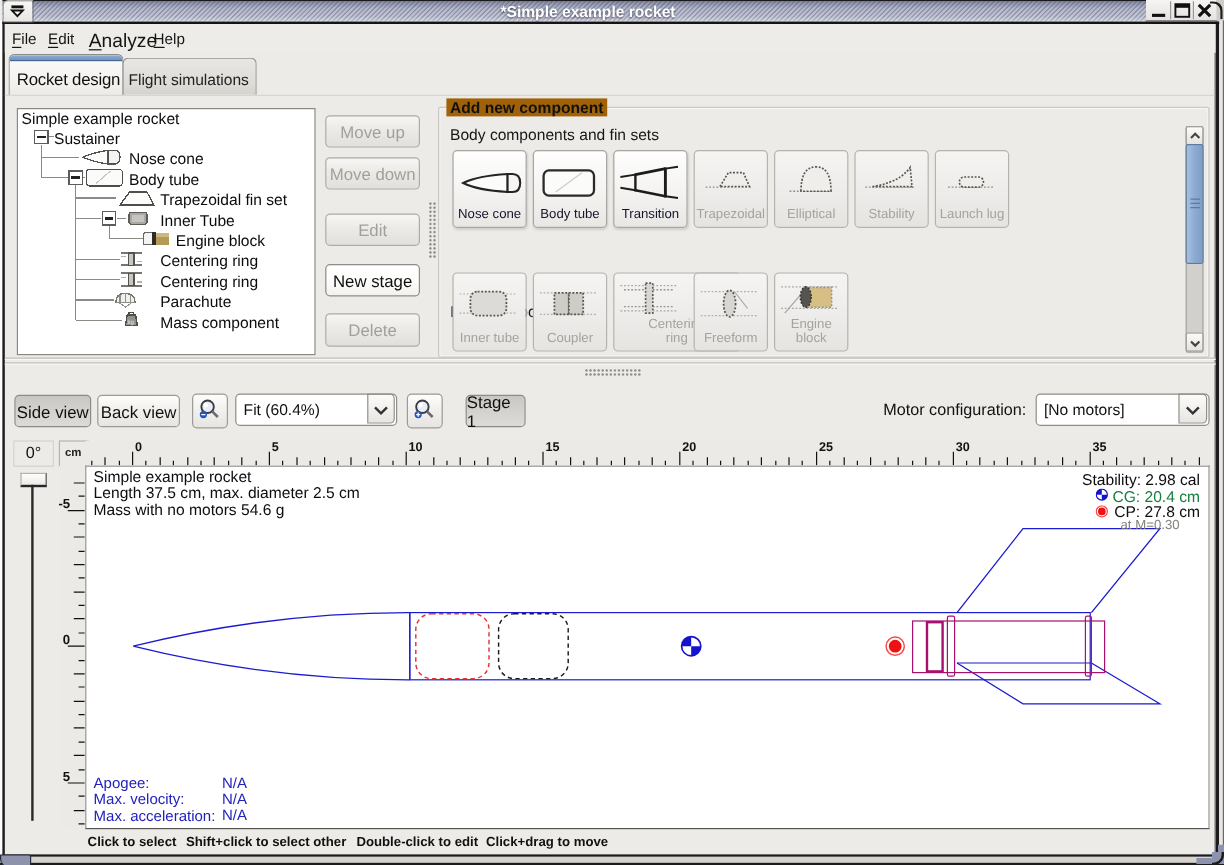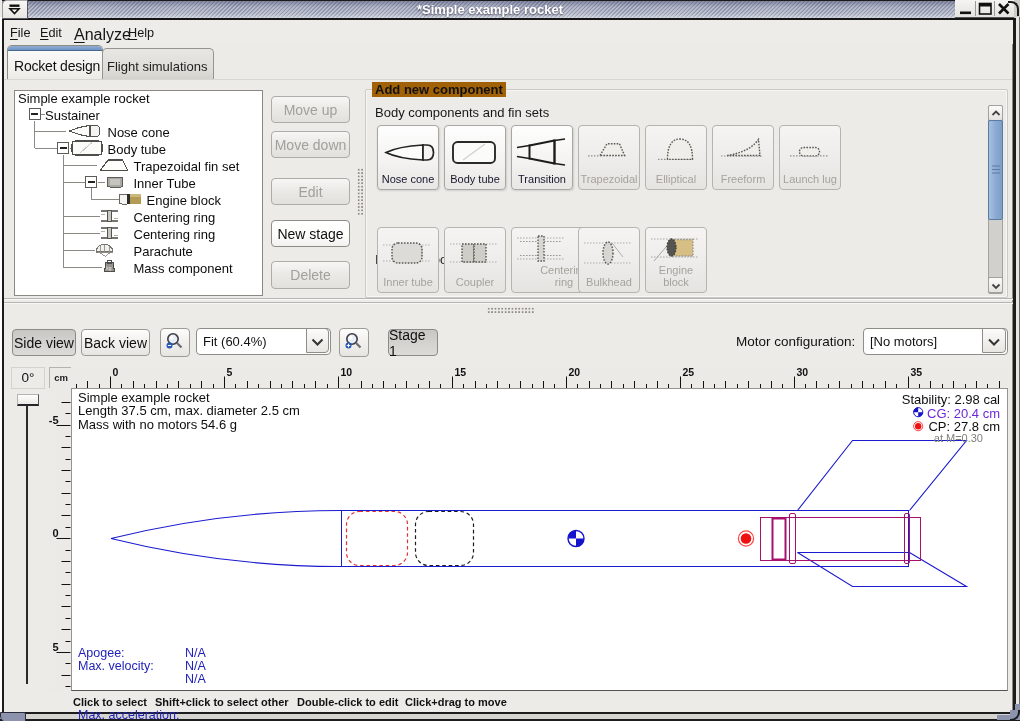--- a/index.html
+++ b/index.html
@@ -176,21 +176,21 @@
 </svg>
   </div>
 <div class="cbtn dis" style="left:645px;top:125px;">
 <div class="lbl">Elliptical</div>
 <svg width="58" height="44" style="position:absolute;left:0;top:3px;">
 <path d="M12 30.4 L47 30.4" stroke="#908e88" stroke-width="1.1" stroke-dasharray="1.5,1.5"></path>
 <path d="M21.5 30.4 Q21.5 10 34 10 Q46.5 10 46.5 30.4 Z" fill="#efeeea" stroke="#5a5852" stroke-width="1.4" stroke-dasharray="1.6,1.3"></path>
 </svg>
   </div>
 <div class="cbtn dis" style="left:712px;top:125px;">
-<div class="lbl">Freeform</div>
+<div class="lbl">Stability</div>
 <svg width="58" height="44" style="position:absolute;left:0;top:3px;">
 <path d="M8 27 L50 27" stroke="#908e88" stroke-width="1.1" stroke-dasharray="1.5,1.5"></path>
 <path d="M14 26.5 Q28 24.5 38 18 Q43 14 45.5 10.5 L47 26.5 Z" fill="#efeeea" stroke="#5a5852" stroke-width="1.4" stroke-dasharray="1.6,1.3"></path>
 </svg>
   </div>
 <div class="cbtn dis" style="left:779px;top:125px;">
 <div class="lbl">Launch lug</div>
 <svg width="58" height="44" style="position:absolute;left:0;top:3px;">
 <path d="M10 26.9 L48 26.9" stroke="#908e88" stroke-width="1.1" stroke-dasharray="1.5,1.5"></path>
 <rect x="19.5" y="18.5" width="20" height="8.4" rx="4" fill="#efeeea" stroke="#5a5852" stroke-width="1.4" stroke-dasharray="1.6,1.3"></rect>
@@ -213,21 +213,21 @@
   </div>
 <div class="cbtn dis" style="left:511px;top:227px;height:64px;padding-left:44px;">
 <div class="lbl">Centering<br>ring</div>
 <svg width="58" height="44" style="position:absolute;left:0;top:3px;">
 <path d="M5 7 L53 7 M5 28 L53 28" stroke="#a8a6a1" stroke-width="1" stroke-dasharray="1.5,1.5"></path>
 <path d="M8 10.5 L50 10.5 M8 24.5 L50 24.5" stroke="#999792" stroke-width="1.2" stroke-dasharray="1.6,1.4"></path>
 <rect x="26" y="5" width="6" height="25" fill="#d8d6d2" stroke="#5a5852" stroke-width="1.4" stroke-dasharray="1.6,1.4"></rect>
 </svg>
   </div>
 <div class="cbtn dis" style="left:578px;top:227px;height:64px;">
-<div class="lbl">Bulkhead</div>
+<div class="lbl">Freeform</div>
 <svg width="58" height="44" style="position:absolute;left:0;top:3px;">
 <path d="M5 12 L53 12 M5 32 L53 32" stroke="#b0aea9" stroke-width="1" stroke-dasharray="1.5,1.5"></path>
 <ellipse cx="29" cy="22" rx="5" ry="11" fill="#d8d6d2" stroke="#5a5852" stroke-width="1.5" stroke-dasharray="1.6,1.4"></ellipse>
 <path d="M33 12 L44 26" stroke="#b0aea9" stroke-width="1"></path>
 </svg>
   </div>
 <div class="cbtn dis" style="left:645px;top:227px;height:64px;">
 <div class="lbl">Engine<br>block</div>
 <svg width="58" height="44" style="position:absolute;left:0;top:3px;">
 <path d="M5 8 L53 8 M5 26 L53 26" stroke="#a8a6a1" stroke-width="1" stroke-dasharray="1.5,1.5"></path>
@@ -434,33 +434,33 @@
 <path d="M576 538.5 L576 530.5 A8 8 0 0 0 568 538.5 Z" fill="#1414cc"></path>
 <path d="M576 538.5 L576 546.5 A8 8 0 0 0 584 538.5 Z" fill="#1414cc"></path>
     </g>
 <circle cx="746" cy="538.5" r="7.6" fill="none" stroke="#ff4444" stroke-width="1.2"></circle>
 <circle cx="746" cy="538.5" r="5.3" fill="#ee1111"></circle>
 </svg>
 <div class="abs" style="left:78px;top:391px;font-size:13px;color:#0e0e0e;line-height:13.4px;white-space:pre;">Simple example rocket
 Length 37.5 cm, max. diameter 2.5 cm
 Mass with no motors 54.6 g</div>
 <div class="abs" style="left:700px;top:392px;width:300px;text-align:right;font-size:13px;color:#0e0e0e;">Stability: 2.98 cal</div>
-<div class="abs" style="left:700px;top:405.6px;width:300px;text-align:right;font-size:13px;color:#6d28d9;">CG: 20.4 cm</div>
+<div class="abs" style="left:700px;top:405.6px;width:300px;text-align:right;font-size:13px;color:#15803d;">CG: 20.4 cm</div>
 <div class="abs" style="left:700px;top:419px;width:300px;text-align:right;font-size:13px;color:#0e0e0e;">CP: 27.8 cm</div>
 <div class="abs" style="left:700px;top:432.2px;width:283px;text-align:right;font-size:11px;color:#82807b;">at M=0.30</div>
 <svg class="abs" style="left:913px;top:407px;" width="11" height="11">
     <circle cx="5.2" cy="5.2" r="4.6" fill="#fff" stroke="#1414cc" stroke-width="1"></circle>
     <path d="M5.2 5.2 L5.2 0.6 A4.6 4.6 0 0 0 0.6 5.2 Z" fill="#1414cc"></path>
     <path d="M5.2 5.2 L5.2 9.8 A4.6 4.6 0 0 0 9.8 5.2 Z" fill="#1414cc"></path>
   </svg>
 <svg class="abs" style="left:913px;top:420.5px;" width="11" height="11">
     <circle cx="5.2" cy="5.2" r="4.6" fill="none" stroke="#ff4444" stroke-width="1"></circle>
     <circle cx="5.2" cy="5.2" r="3.2" fill="#ee1111"></circle>
   </svg>
 <div class="abs" style="left:78px;top:645.5px;font-size:12.5px;color:#2222bb;">Apogee:</div>
 <div class="abs" style="left:185px;top:645.5px;font-size:12.5px;color:#2222bb;">N/A</div>
 <div class="abs" style="left:78px;top:658.7px;font-size:12.5px;color:#2222bb;">Max. velocity:</div>
 <div class="abs" style="left:185px;top:658.7px;font-size:12.5px;color:#2222bb;">N/A</div>
-<div class="abs" style="left:78px;top:708px;font-size:12.5px;color:#2222bb;">Max. acceleration:</div>
+<div class="abs" style="left:78px;top:673px;font-size:12.5px;color:#2222bb;">Max. acceleration:</div>
 <div class="abs" style="left:185px;top:671.9px;font-size:12.5px;color:#2222bb;">N/A</div>
 <div class="abs" style="left:73px;top:695.5px;font-size:11px;font-weight:bold;color:#111;">Click to select</div>
 <div class="abs" style="left:155px;top:695.5px;font-size:11px;font-weight:bold;color:#111;">Shift+click to select other</div>
 <div class="abs" style="left:297px;top:695.5px;font-size:11px;font-weight:bold;color:#111;">Double-click to edit</div>
 <div class="abs" style="left:405px;top:695.5px;font-size:11px;font-weight:bold;color:#111;">Click+drag to move</div>
 </body></html>

